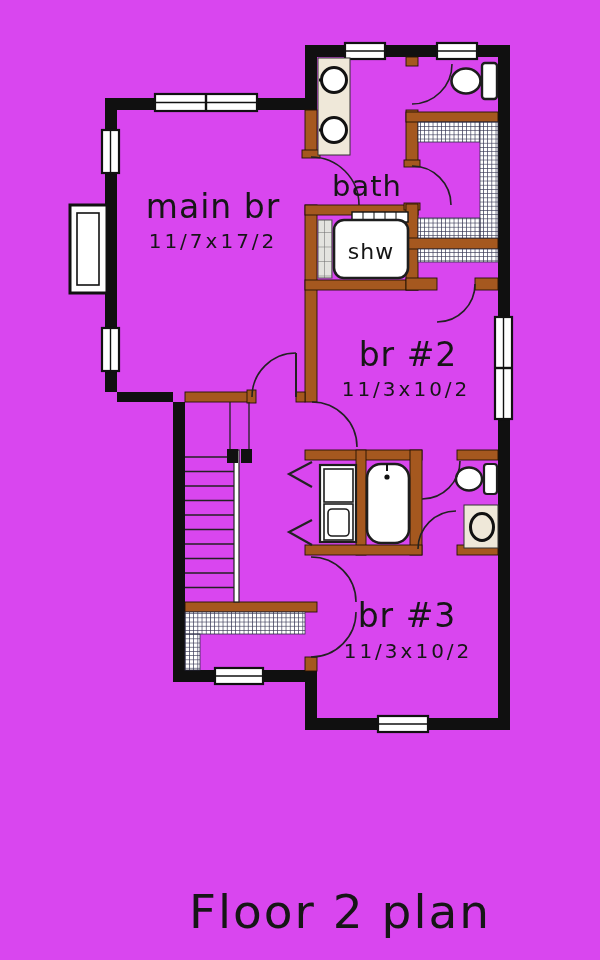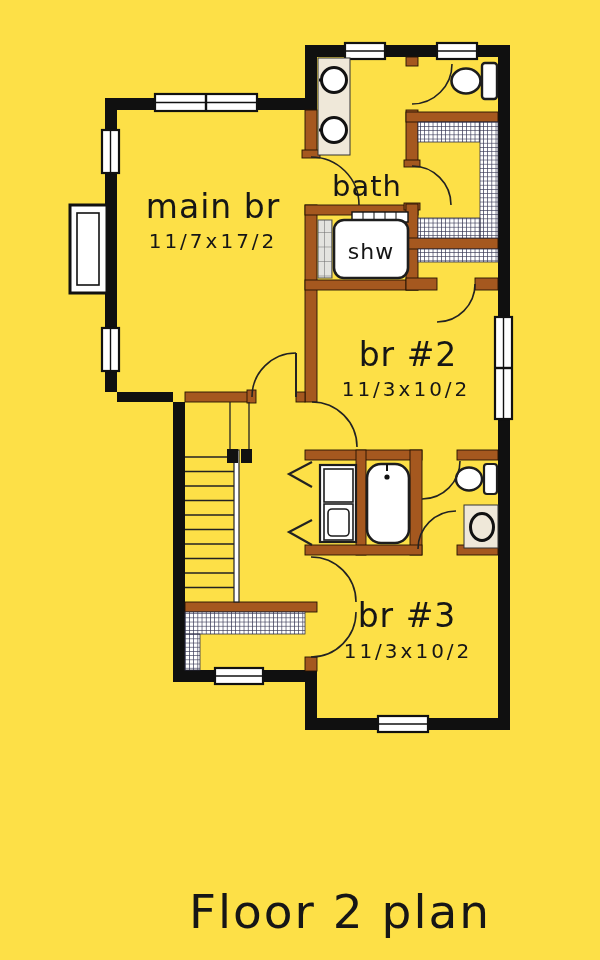--- a/index.html
+++ b/index.html
@@ -1,16 +1,16 @@
 <!DOCTYPE html>
 <html><head>
 <meta charset="utf-8">
 <style>
   html,body{margin:0;padding:0;background:#fff;}
-  .page{position:relative;width:600px;height:960px;background:#fde047;overflow:hidden;
+  .page{position:relative;width:600px;height:960px;background:#d946ef;overflow:hidden;
         font-family:"DejaVu Sans","Liberation Sans",sans-serif;}
   svg{position:absolute;left:0;top:0;}
   text{fill:#161616;}
   .room-label{font-size:33px;letter-spacing:1px;}
   .room-dims{font-size:20px;letter-spacing:3px;}
   .small-label{font-size:22px;letter-spacing:1px;}
   .plan-title{font-size:47px;letter-spacing:2px;}
   .arc{fill:none;stroke:#222;stroke-width:1.6;}
   .tread{stroke:#222;stroke-width:1.3;}
   .winline{stroke:#111;stroke-width:1.4;}

